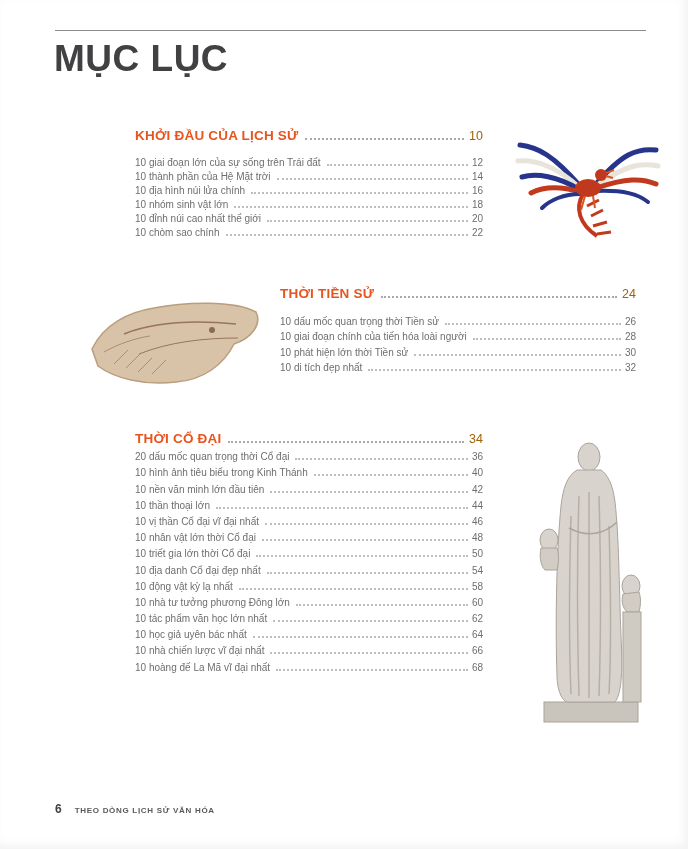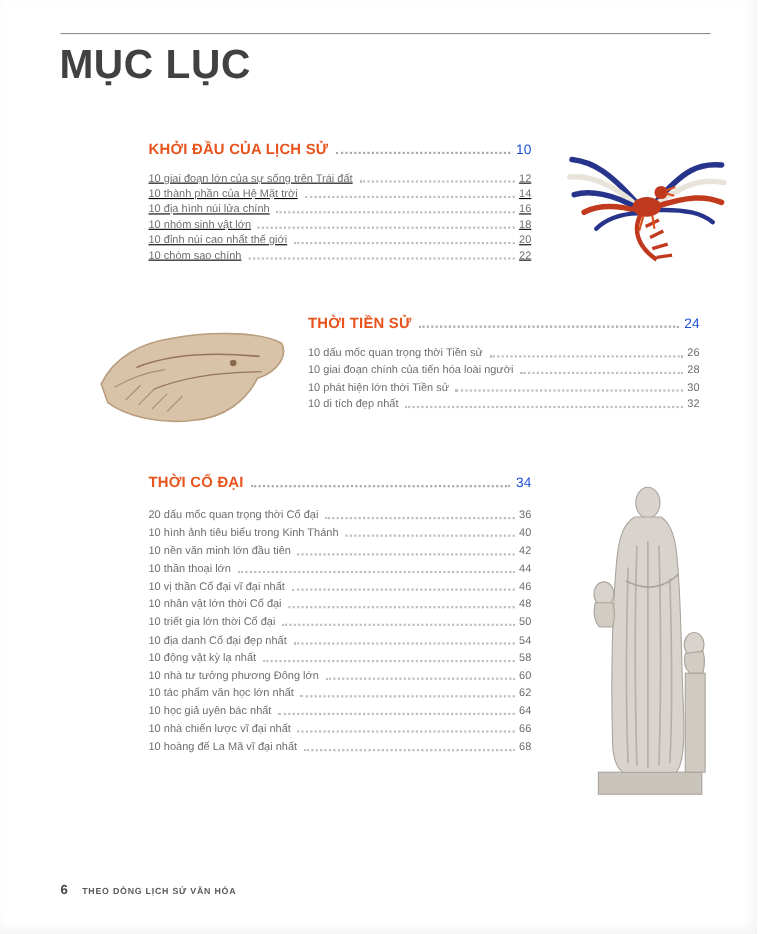--- a/index.html
+++ b/index.html
@@ -18,30 +18,30 @@
     font-size:37px; font-weight:bold; letter-spacing:0.5px; color:#414042; white-space:nowrap;
   }
 
   .sec { position:absolute; }
   #sec1 { left:135px; top:128px; width:348px; }
   #sec2 { left:280px; top:286px; width:356px; }
   #sec3 { left:135px; top:431px; width:348px; }
 
   .sec-heading { display:flex; align-items:flex-end;justify-content:center; }
   .sec-title { color:var(--accent,#e8541e); font-weight:bold; font-size:13.5px; letter-spacing:0.2px; white-space:nowrap; }
-  .sec-page  { color:#1d4ed8; font-size:12.5px; }
+  .sec-page  { color:#a16207; font-size:12.5px; }
   .sec-heading .leader { border-bottom:2px dotted #a7a9ac; }
 
   .leader { flex:1 1 auto; min-width:12px; margin:0 5px 3px 7px; border-bottom:2px dotted #bcbec0; }
 
   .items { margin-top:11px; }
-  #sec3 .items { margin-top:12px; }
+  #sec3 .items { margin-top:0; }
 
   .toc-row { display:flex; align-items:flex-end; }
-  #sec1 .toc-row { height:14px;text-decoration:underline; }
+  #sec1 .toc-row { height:14px; }
   #sec2 .toc-row { height:15.2px;justify-content:center; }
   #sec3 .toc-row { height:16.2px; }
   .toc-label { color:#6d6e71; font-size:10px; white-space:nowrap; }
   .toc-page  { color:#6d6e71; font-size:10px; }
   .toc-row .leader { margin:0 4px 2px 6px; }
 
   .fig { position:absolute; }
   .fig svg { width:100%; height:100%; display:block; }
   #fig-bird    { left:512px; top:134px; width:152px; height:118px; }
   #fig-carving { left:84px;  top:294px; width:182px; height:100px; }

